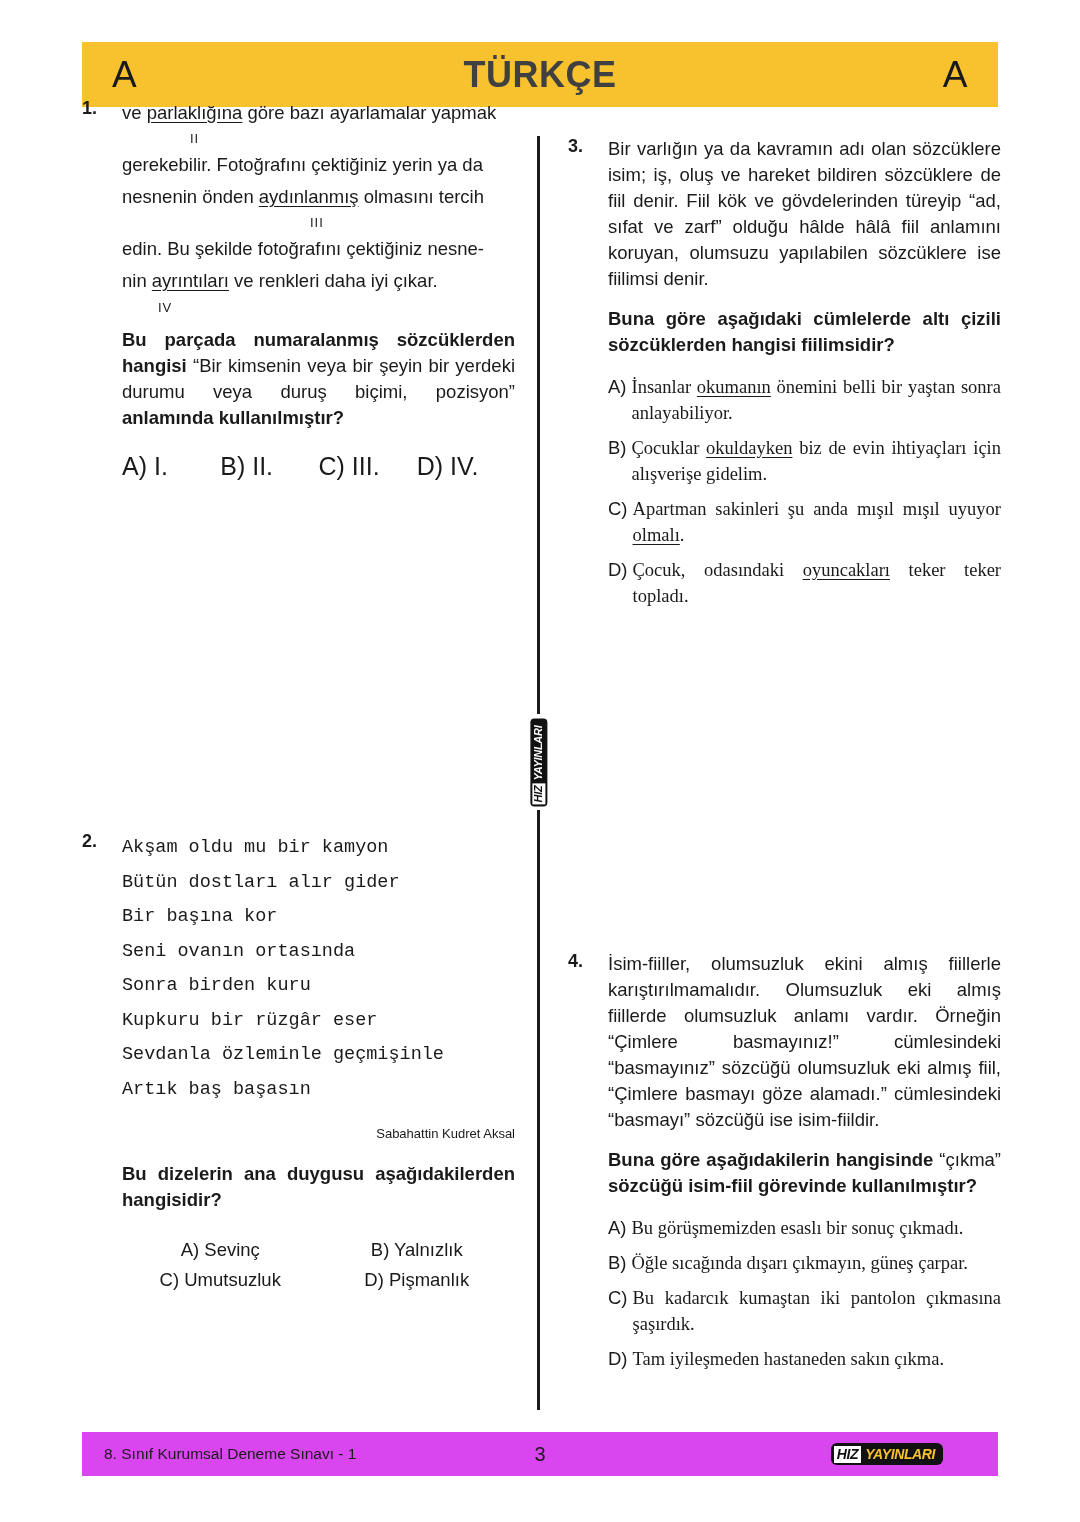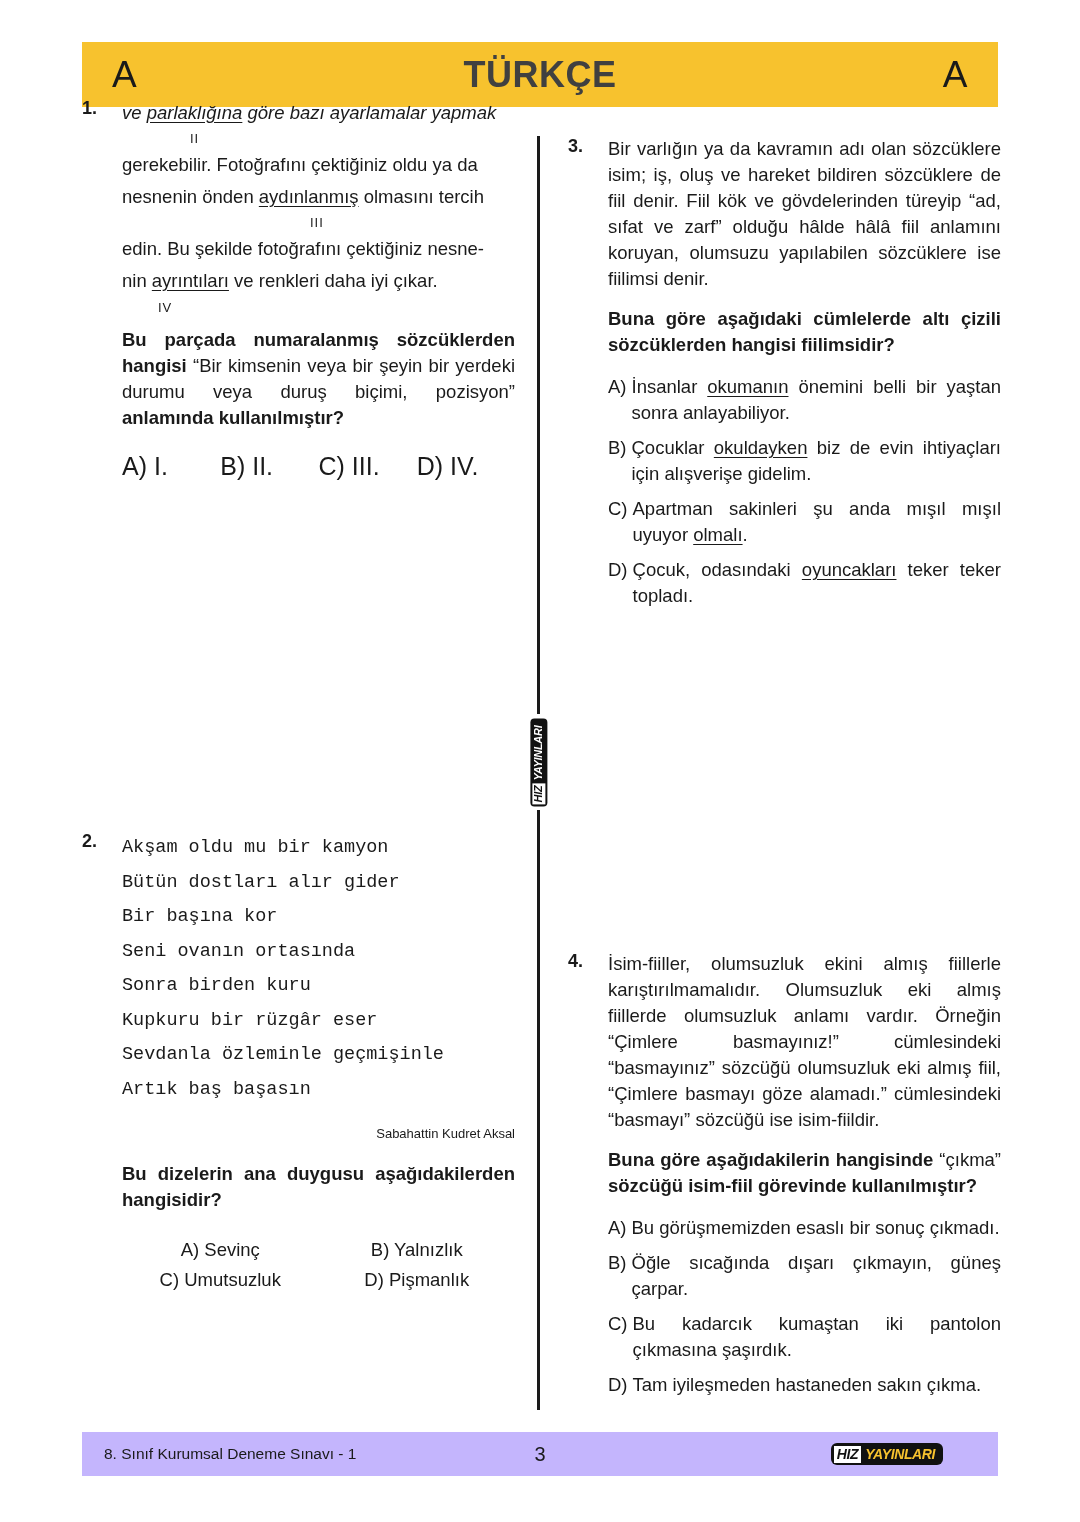--- a/index.html
+++ b/index.html
@@ -187,41 +187,42 @@
     margin-bottom: 9px;
   }
   .opts-list .letter {
     flex: 0 0 auto;
     padding-right: 5px;
   }
   .opts-list .otext {
     flex: 1 1 auto;
     text-align: justify;
     text-justify: inter-word;
+    font-family: Liberation Serif, serif;
   }
 
   .poem {
     font-size: 18.5px;
     line-height: 34.5px;
     font-family: Liberation Mono, monospace;
   }
   .poem-author {
     text-align: right;
     font-size: 13px;
     margin-top: 14px;
   }
 
   
   .footer-band {
     position: absolute;
     left: 82px;
     top: 1432px;
     width: 916px;
     height: 44px;
-    background: #c4b5fd;
+    background: #d946ef;
     display: flex;
     align-items: center;
   }
   .footer-left {
     position: absolute;
     left: 22px;
     font-size: 15.5px;
     color: #1a1a1a;
   }
   .footer-page {
@@ -280,28 +281,28 @@
       <span class="side-logo-yay">YAYINLARI</span>
     </div>
   </div>
 
   <div class="col col-left">
 
     <div class="question">
       <div class="qnum">1.</div>
       <div class="qbody">
         <div style="margin-top:-38px;">
-          <div style="line-height:30px;font-style:italic;">
+          <div style="line-height:30px;">
             <span>ve </span><span class="u">parlaklığına</span><span> göre bazı ayarlamalar yapmak</span>
           </div>
           <div style="line-height:17px;padding-left:68px;">
             <span class="rn">II</span>
           </div>
           <div style="line-height:35px;">
-            <span>gerekebilir. Fotoğrafını çektiğiniz oldu ya da</span>
+            <span>gerekebilir. Fotoğrafını çektiğiniz yerin ya da</span>
           </div>
           <div style="line-height:30px;">
             <span>nesnenin önden </span><span class="u">aydınlanmış</span><span> olmasını tercih</span>
           </div>
           <div style="line-height:17px;padding-left:188px;">
             <span class="rn">III</span>
           </div>
           <div style="line-height:35px;">
             <span>edin. Bu şekilde fotoğrafını çektiğiniz nesne-</span>
           </div>

